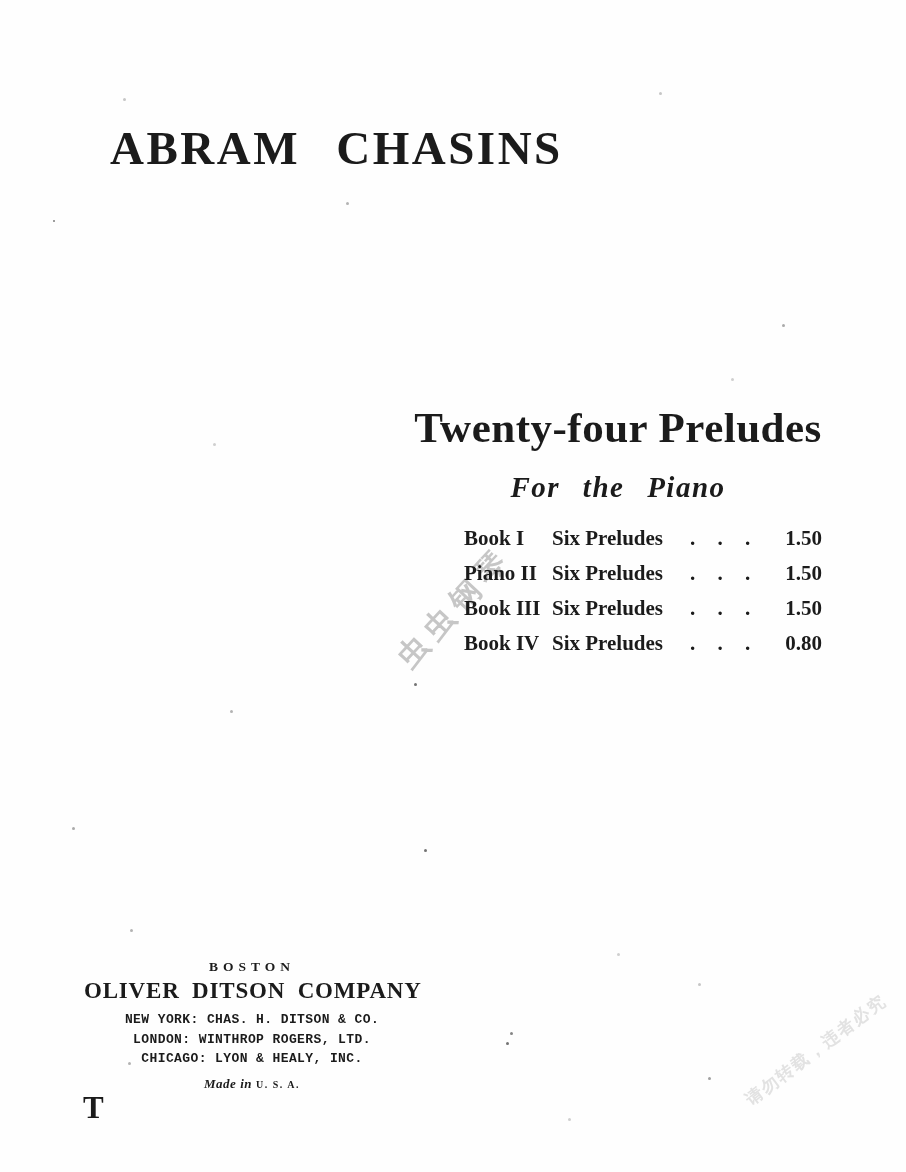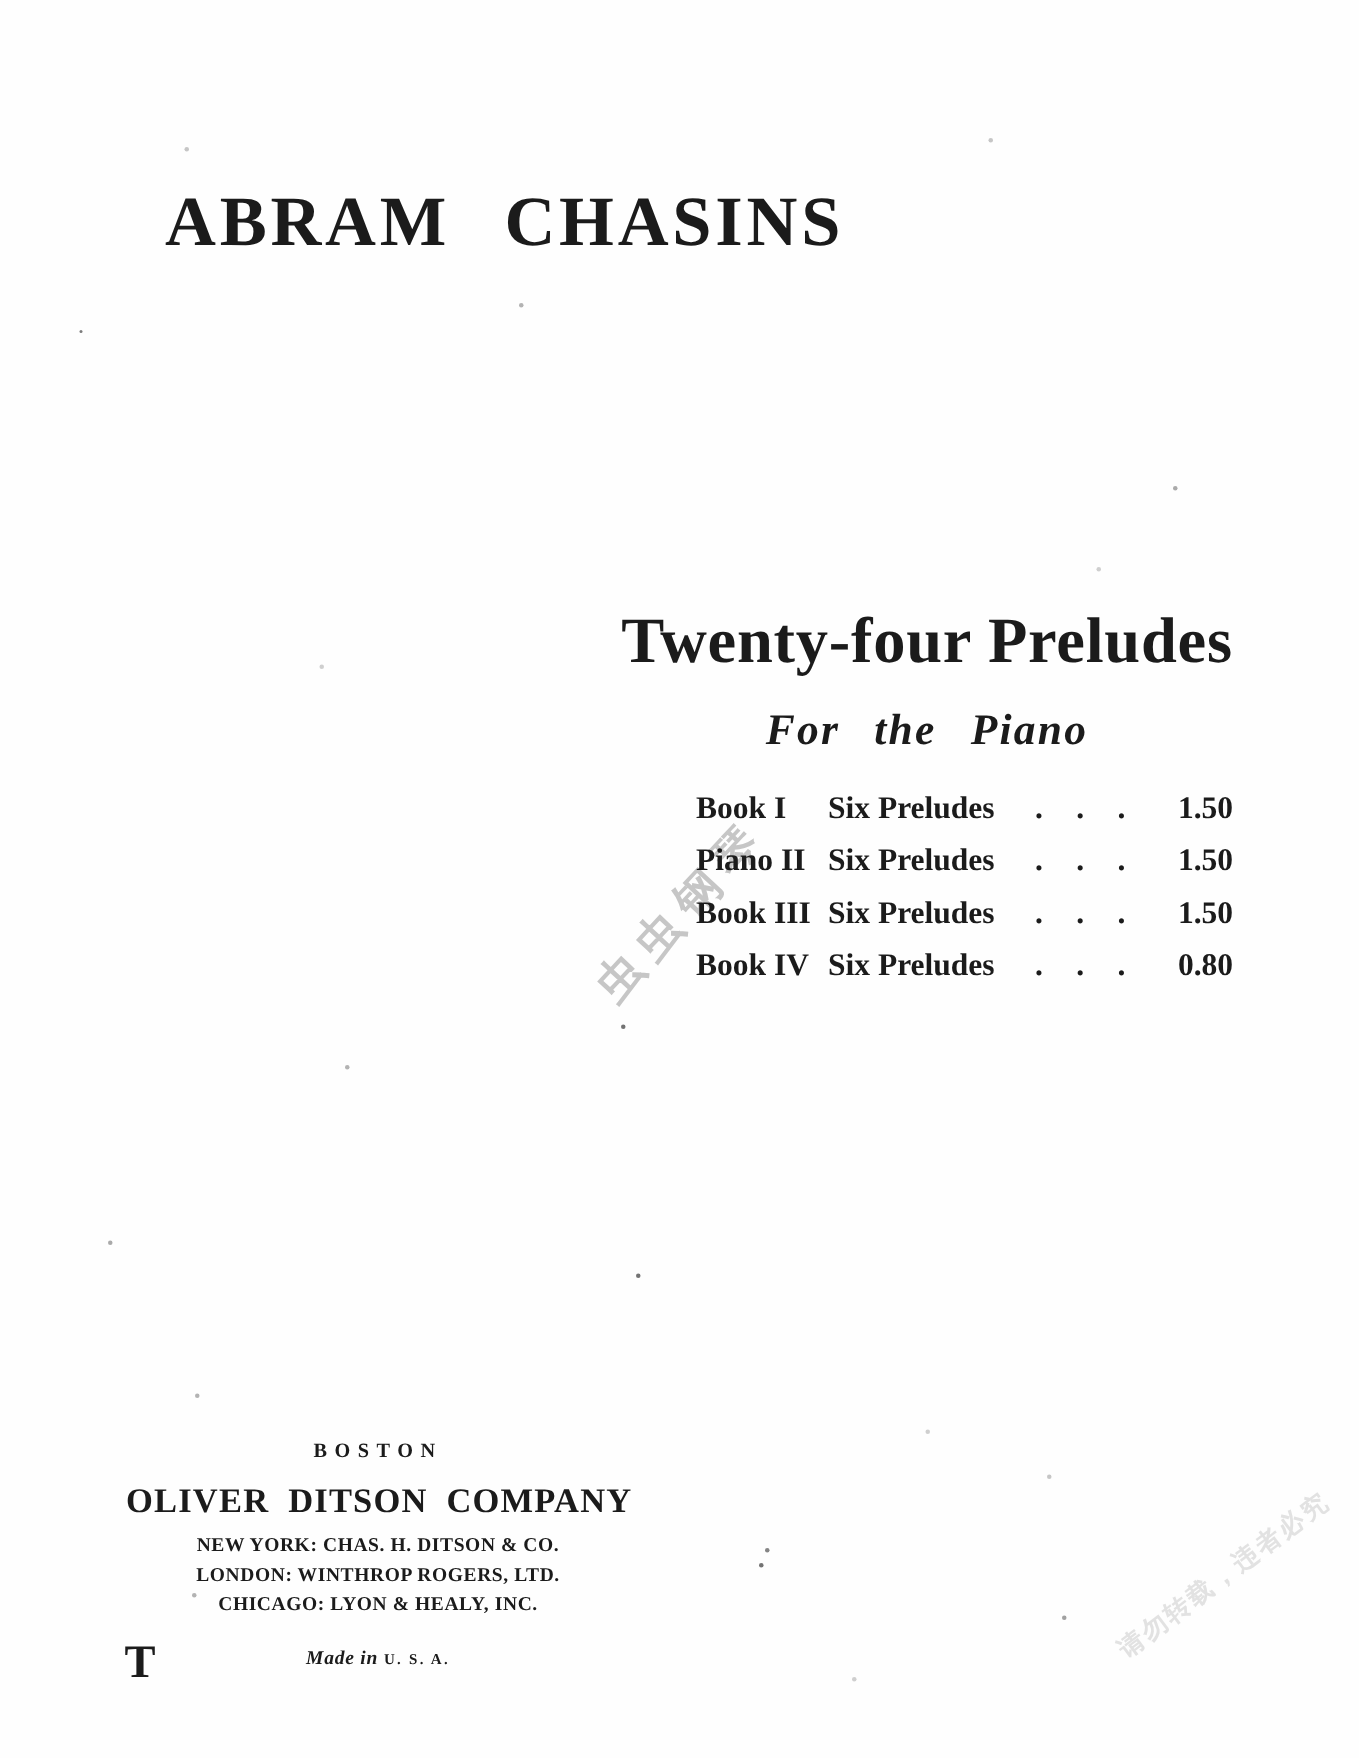--- a/index.html
+++ b/index.html
@@ -17,24 +17,24 @@
   .title{font-size:43px;font-weight:700;letter-spacing:.5px;white-space:nowrap;}
   .subtitle{font-size:29px;font-weight:700;font-style:italic;margin-top:19px;word-spacing:14px;letter-spacing:1.5px;}
   .catalog{position:absolute;left:464px;top:521px;font-size:21px;font-weight:700;}
   .cat-row{display:flex;align-items:baseline;height:35px;line-height:35px;}
   .cell-book{width:88px;}
   .cell-title{width:122px;}
   .cell-dots{width:86px;padding-left:16px;word-spacing:17px;font-weight:700;}
   .cell-price{width:46px;text-align:right;}
   .publisher{position:absolute;left:84px;top:959px;width:336px;text-align:center;}
   .pub-city{font-size:13.5px;font-weight:700;letter-spacing:5px;}
-  .pub-name{font-size:23px;font-weight:700;letter-spacing:.8px;word-spacing:6px;margin-top:13px;white-space:nowrap;}
-  .agents{margin-top:6px;}
+  .pub-name{font-size:23px;font-weight:700;letter-spacing:.8px;word-spacing:6px;margin-top:3px;white-space:nowrap;}
+  .agents{margin-top:6px;font-family:Liberation Mono, monospace;}
   .pub-agent{font-size:13px;font-weight:700;letter-spacing:.4px;line-height:19.5px;white-space:nowrap;}
-  .made-in{margin-top:17px;}
+  .made-in{margin-top:5px;}
   .made-in .script{font-style:italic;font-weight:700;font-size:13px;letter-spacing:.5px;}
   .made-in .country{font-size:10px;font-weight:700;letter-spacing:1.5px;}
   .plate{position:absolute;left:83px;top:1090px;font-size:31px;font-weight:700;}
   .wm{position:absolute;white-space:nowrap;font-weight:700;pointer-events:none;}
   .wm-center{left:455px;top:607px;transform:translate(-50%,-50%) rotate(-47deg);font-size:30px;letter-spacing:8px;}
   .wm-corner{left:816px;top:1050px;transform:translate(-50%,-50%) rotate(-37deg);font-size:17px;letter-spacing:2px;}
   .speck{position:absolute;width:3px;height:3px;border-radius:50%;background:#444;}
 </style>
 </head>
 <body>

